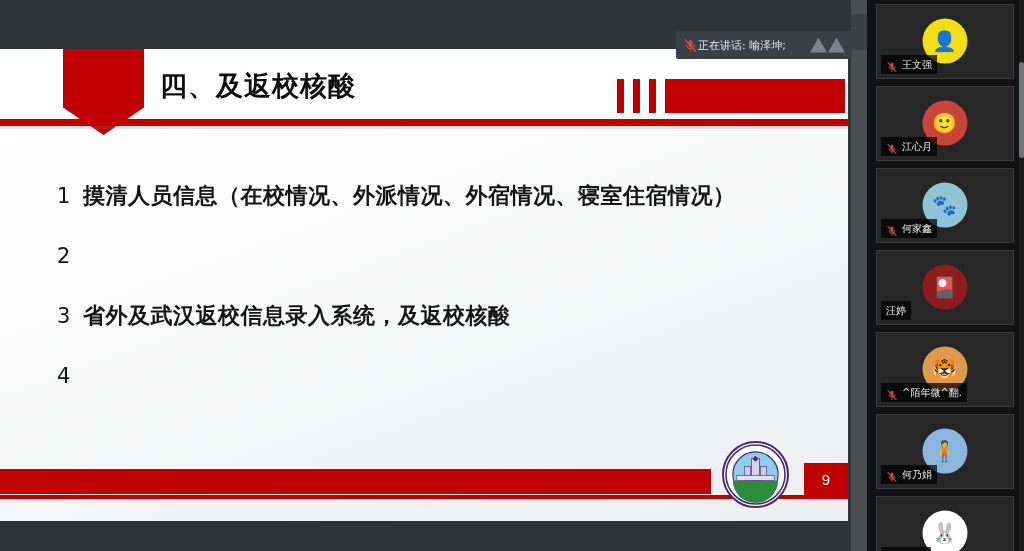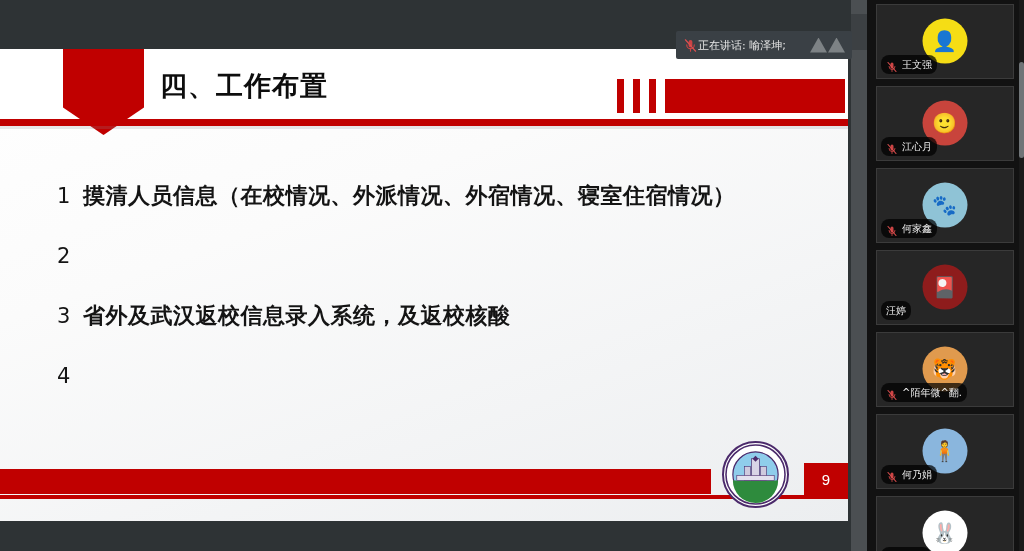--- a/index.html
+++ b/index.html
@@ -119,21 +119,21 @@
     background: #262626; border: 1px solid #3b3b3b; overflow: hidden;
   }
   .tile .avatar {
     position: absolute; left: 50%; top: 50%; transform: translate(-50%,-52%);
     width: 45px; height: 45px; border-radius: 50%; overflow: hidden;
     display: flex; align-items: center; justify-content: center;
     font-size: 20px;
   }
   .tile .nameplate {
     position: absolute; left: 4px; bottom: 4px; max-width: 126px; height: 19px;
-    background: rgba(0,0,0,0.72); border-radius: 8px;
+    background: rgba(0,0,0,0.72); border-radius: 0;
     display: flex; align-items: center; gap: 4px; padding: 0 5px;
   }
   .tile .nameplate .pname {
     font-size: 10px; color: #f0f0f0; white-space: nowrap; overflow: hidden;
     font-family: "DejaVu Sans", "Liberation Sans", sans-serif;
   }
   .tile .nameplate .micicon { width: 12px; height: 12px; flex: none; }
 
   .scroll-track {
     position: absolute; right: 0; top: 0; width: 5px; height: 551px; background: #1a1a1a;
@@ -149,21 +149,21 @@
 <div id="app">
 
   <div class="stage">
     <div class="stage-top-bar"></div>
     <div class="stage-bottom-bar"></div>
 
     <div class="slide">
       <div class="slide-white-band"></div>
 
       <div class="title-arrow"></div>
-      <div class="title-text">四、工作布置</div>
+      <div class="title-text">四、及返校核酸</div>
 
       <div class="deco-bars">
         <div class="tick"></div>
         <div class="tick"></div>
         <div class="tick"></div>
         <div class="slab"></div>
       </div>
 
       <div class="title-rule"></div>
       <div class="title-rule-shadow"></div>

